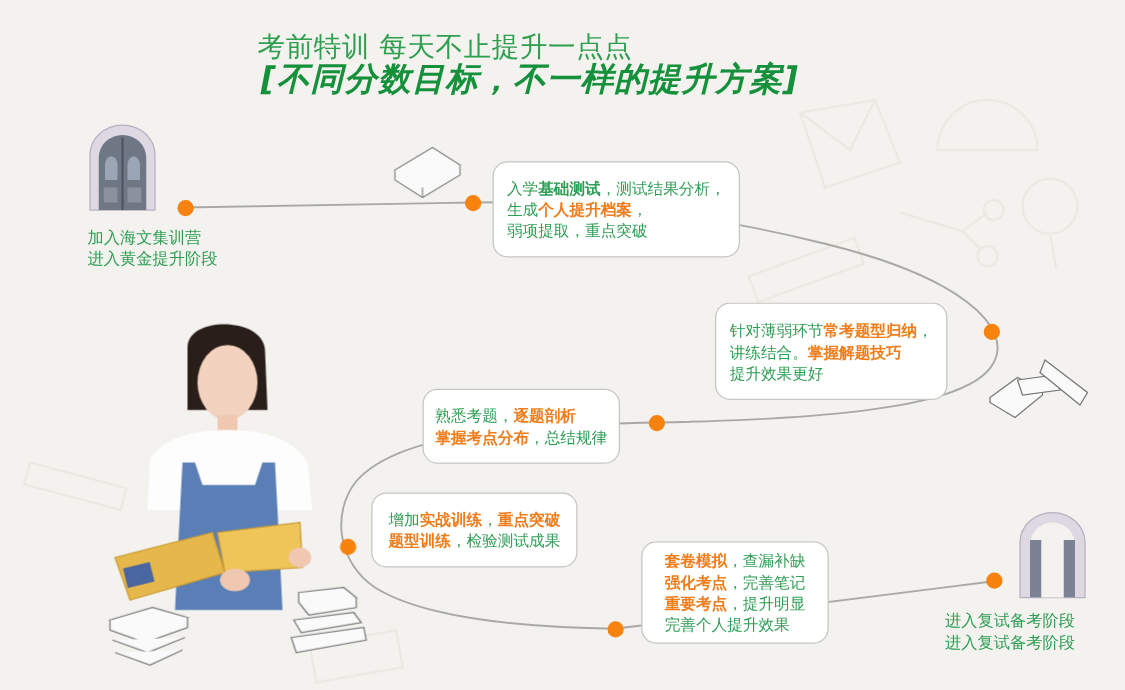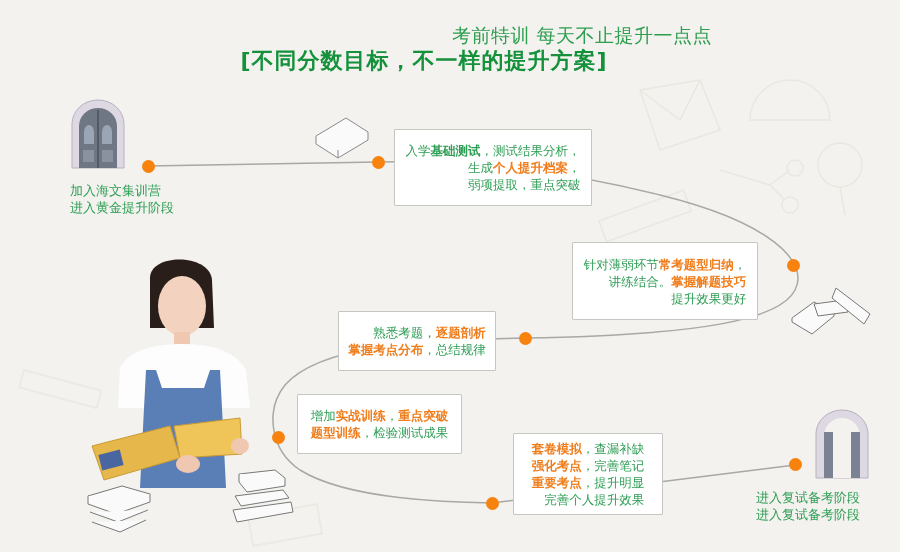--- a/index.html
+++ b/index.html
@@ -1,26 +1,26 @@
 <!DOCTYPE html>
 <html><head>
 <meta charset="utf-8">
 <style>
   html, body { margin:0; padding:0; }
   body { width:900px; height:552px; overflow:hidden; background:#f3f2ee; position:relative;
     font-family:"DejaVu Sans","Liberation Sans",sans-serif; }
   .stage { position:absolute; left:0; top:0; width:900px; height:552px; }
   .bgsvg { position:absolute; left:0; top:0; }
-  .title-sub { position:absolute; left:0; width:712px; top:23px; text-align:right;
-    font-size:19px; color:#2e9e4f; letter-spacing:0.5px; }
+  .title-sub { position:absolute; left:0; width:712px; top:23px; text-align:center;
+    font-size:22px; color:#2e9e4f; letter-spacing:0.5px; }
   .title-main { position:absolute; left:0; width:848px; top:46px; text-align:center;
-    font-size:22px; font-weight:bold; color:#15913c; letter-spacing:1px; }
-  .box { position:absolute; background:#fff; border:1.5px solid #c5c5c2; border-radius:1px;
+    font-size:26px; font-weight:bold; color:#15913c; letter-spacing:1px;font-style:italic; }
+  .box { position:absolute; background:#fff; border:1.5px solid #c5c5c2; border-radius:12px;
     box-sizing:border-box; display:flex; align-items:center; justify-content:center;
-    text-align:right; font-size:12.5px; line-height:17px; color:#2e9e55; }
+    text-align:left; font-size:12.5px; line-height:17px; color:#2e9e55; }
   .box .line { display:block; white-space:nowrap; }
   .o { color:#f07d1b; font-weight:bold; }
   .g { color:#2e9e55; }
   .gb { color:#2e9e55; font-weight:bold; }
   .dot { position:absolute; width:13px; height:13px; border-radius:50%; background:#f7820e; }
   .caption { position:absolute; font-size:13px; line-height:17px; color:#2e9e55; }
 </style>
 </head>
 <body>
 

